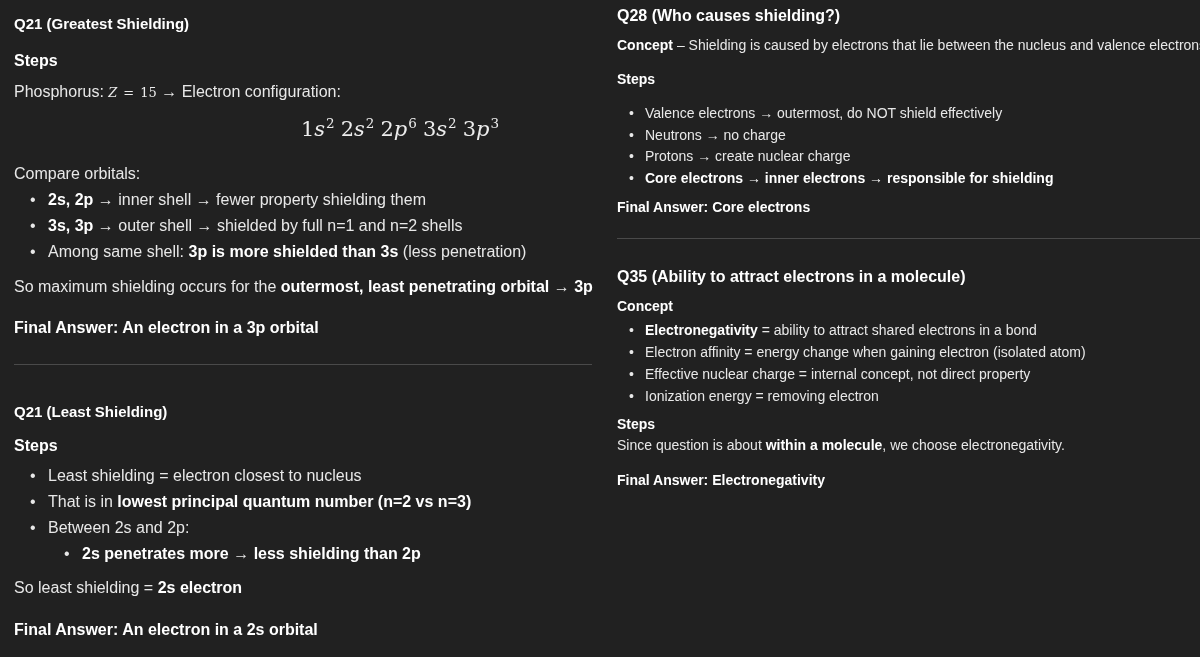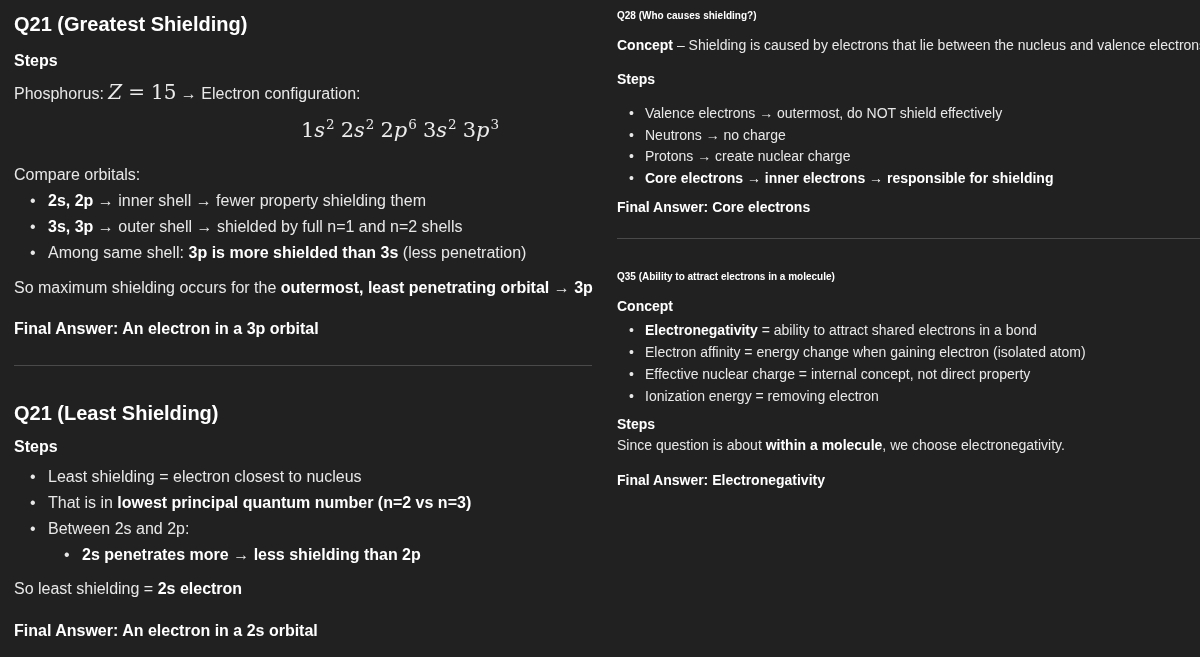--- a/index.html
+++ b/index.html
@@ -21,21 +21,21 @@
   .col-left  { left: 14px;  width: 578px; font-size: 16px; }
   .col-right { left: 617px; width: 583px; font-size: 14px; }
 
   p, h3, h4, ul, li { margin: 0; padding: 0; }
   p, li { white-space: nowrap; }
 
   .bd { font-weight: 700; color: #ffffff; }
 
   
   .col-left h3 {
-    font-size: 20px; line-height: 22px; font-weight: 700; color: #ffffff;
+    font-size: 15px; line-height: 22px; font-weight: 700; color: #ffffff;
   }
   .col-left .t1 { margin-top: 13px; }
   .col-left .steps1 { margin-top: 16px; line-height: 20px; }
   .col-left .phos { margin-top: 8px; line-height: 26px; }
   .col-left .eq-wrap {
     margin-top: 8px; width: 772px; height: 30px; line-height: 30px;
     text-align: center; font-family: "DejaVu Serif", serif; font-size: 21px; color: #ececec;
   }
   .col-left .compare { margin-top: 20px; line-height: 20px; }
   .col-left ul.lst1 { margin-top: 6px; }
@@ -50,31 +50,31 @@
 
   ul { list-style: none; }
   .col-left li { position: relative; padding-left: 34px; line-height: 20px; }
   .col-left li::before { content: "•"; position: absolute; left: 16px; top: 0; color: #e8e8e8; }
   .col-left li + li { margin-top: 6px; }
   .col-left ul.sub { margin-top: 6px; }
   .col-left ul.sub li { padding-left: 34px; }
   .col-left ul.sub li::before { left: 16px; }
 
   
-  .math-inline { font-family: "DejaVu Serif", serif; font-size: 20px; color: #ececec; }
+  .math-inline { font-family: "DejaVu Serif", serif; font-size: 13px; color: #ececec; }
   .math-inline .mi { font-style: italic; }
   .math-inline .mrel { margin: 0 6px; }
   .eq-term { display: inline-block; }
   .eq-term + .eq-term { margin-left: 6px; }
   .eq-term .mi { font-style: italic; }
   .eq-term sup { font-size: 13.5px; line-height: 0; margin-left: 1px; }
 
   
   .col-right h4 {
-    font-size: 10px; line-height: 20px; font-weight: 700; color: #ffffff;
+    font-size: 16px; line-height: 20px; font-weight: 700; color: #ffffff;
   }
   .col-right .rt1 { margin-top: 6px; }
   .col-right .rconcept { margin-top: 10px; line-height: 19px; }
   .col-right .rsteps1 { margin-top: 15px; line-height: 19px; }
   .col-right ul.rlst1 { margin-top: 15px; }
   .col-right li { position: relative; padding-left: 28px; line-height: 19px; }
   .col-right li::before { content: "•"; position: absolute; left: 12px; top: 0; color: #e8e8e8; }
   .col-right ul.rlst1 li + li { margin-top: 2.5px; }
   .col-right p.rfinal1 { margin-top: 10px; line-height: 19px; }
   .col-right hr.rdiv { margin: 21px 0 0 0; border: none; border-top: 1px solid #4a4a4a; width: 583px; }

